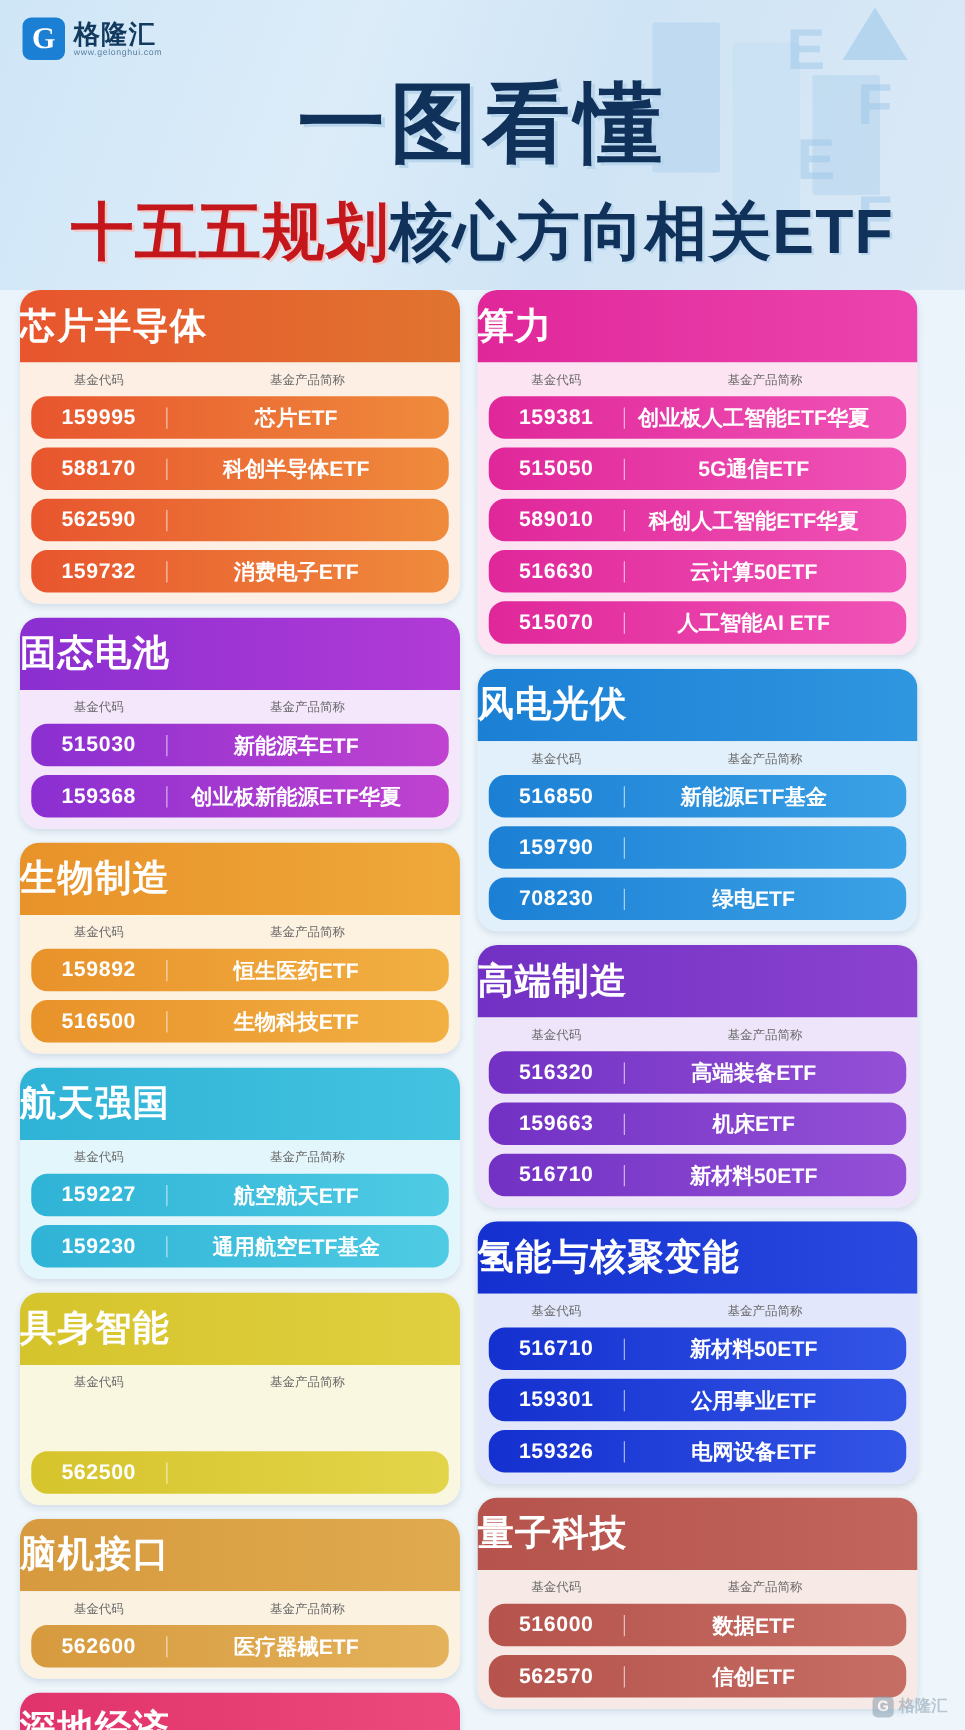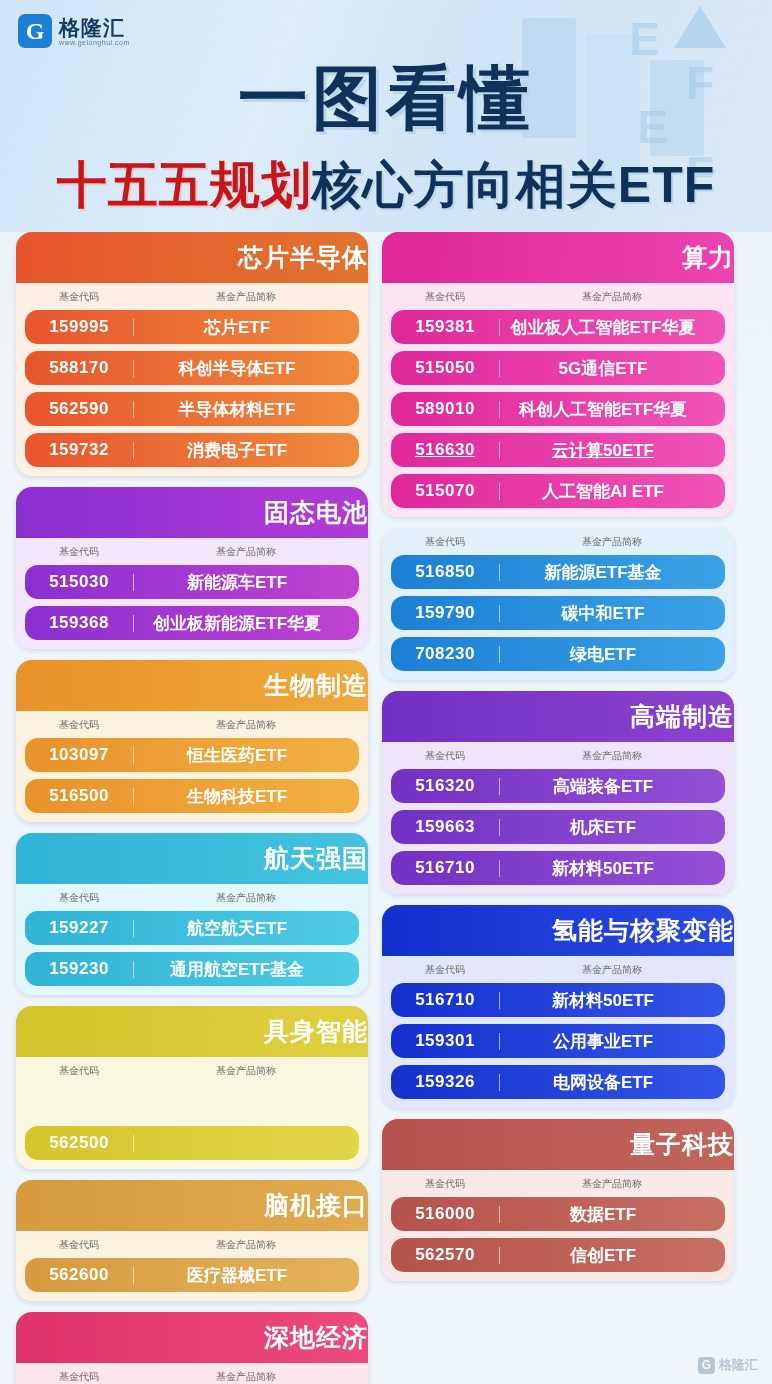--- a/index.html
+++ b/index.html
@@ -59,21 +59,21 @@
   }
   .title2 .red{color:#c3171c;text-shadow:2px 2px 0 #f0c9c9;}
   .title2 .dark{color:#10325a;text-shadow:2px 2px 0 #b9d6ec;}
 
   
   .cols{display:flex;padding:0 16px;gap:14px;align-items:flex-start;}
   .col{width:352px;display:flex;flex-direction:column;gap:11px;}
 
   .card{border-radius:16px;overflow:hidden;box-shadow:0 2px 5px rgba(30,60,90,.13);}
   .card-title{
-    text-align:right;color:#fff;font-weight:bold;font-size:25px;
+    text-align:left;color:#fff;font-weight:bold;font-size:29px;
     padding:9px 0 9px;letter-spacing:1px;
   }
   .card-body{padding:0 9px 9px;}
   .col-head{display:flex;font-size:10px;color:#6a6a6a;padding:7px 0 6px;font-family:Liberation Serif, serif;}
   .col-head .c1{width:108px;text-align:center;}
   .col-head .c2{flex:1;text-align:center;}
   .row{
     display:flex;align-items:center;border-radius:13px;color:#fff;
     height:34px;margin-bottom:7px;font-weight:bold;
   }
@@ -135,21 +135,20 @@
               <div class="name">芯片ETF</div>
             </div>
             <div class="row" style="background: linear-gradient(90deg, rgb(232, 85, 46), rgb(239, 139, 60));">
               <div class="code">588170</div>
               <div class="sep"></div>
               <div class="name">科创半导体ETF</div>
             </div>
             <div class="row" style="background: linear-gradient(90deg, rgb(232, 85, 46), rgb(239, 139, 60));">
               <div class="code">562590</div>
               <div class="sep"></div>
-              <div class="name">半导体材料ETF</div>
             </div>
             <div class="row" style="background: linear-gradient(90deg, rgb(232, 85, 46), rgb(239, 139, 60));">
               <div class="code">159732</div>
               <div class="sep"></div>
               <div class="name">消费电子ETF</div>
             </div>
           </div>
         </div>
         <div class="card">
           <div class="card-title" style="background: linear-gradient(90deg, rgb(139, 47, 209), rgb(178, 59, 214));">固态电池</div>
@@ -171,21 +170,21 @@
           </div>
         </div>
         <div class="card">
           <div class="card-title" style="background: linear-gradient(90deg, rgb(232, 146, 42), rgb(239, 169, 58));">生物制造</div>
           <div class="card-body" style="background: rgb(253, 241, 224);">
             <div class="col-head">
               <div class="c1">基金代码</div>
               <div class="c2">基金产品简称</div>
             </div>
             <div class="row" style="background: linear-gradient(90deg, rgb(232, 146, 42), rgb(242, 176, 66));">
-              <div class="code">103097</div>
+              <div class="code">159892</div>
               <div class="sep"></div>
               <div class="name">恒生医药ETF</div>
             </div>
             <div class="row" style="background: linear-gradient(90deg, rgb(232, 146, 42), rgb(242, 176, 66));">
               <div class="code">516500</div>
               <div class="sep"></div>
               <div class="name">生物科技ETF</div>
             </div>
           </div>
         </div>
@@ -266,47 +265,47 @@
             <div class="row" style="background: linear-gradient(90deg, rgb(224, 39, 154), rgb(240, 83, 182));">
               <div class="code">515050</div>
               <div class="sep"></div>
               <div class="name">5G通信ETF</div>
             </div>
             <div class="row" style="background: linear-gradient(90deg, rgb(224, 39, 154), rgb(240, 83, 182));">
               <div class="code">589010</div>
               <div class="sep"></div>
               <div class="name">科创人工智能ETF华夏</div>
             </div>
-            <div class="row" style="background: linear-gradient(90deg, rgb(224, 39, 154), rgb(240, 83, 182)); text-decoration: underline;">
+            <div class="row" style="background: linear-gradient(90deg, rgb(224, 39, 154), rgb(240, 83, 182));">
               <div class="code">516630</div>
               <div class="sep"></div>
               <div class="name">云计算50ETF</div>
             </div>
             <div class="row" style="background: linear-gradient(90deg, rgb(224, 39, 154), rgb(240, 83, 182));">
               <div class="code">515070</div>
               <div class="sep"></div>
               <div class="name">人工智能AI ETF</div>
             </div>
           </div>
         </div>
         <div class="card">
+          <div class="card-title" style="background: linear-gradient(90deg, rgb(27, 127, 212), rgb(47, 150, 224));">风电光伏</div>
           <div class="card-body" style="background: rgb(226, 240, 251);">
             <div class="col-head">
               <div class="c1">基金代码</div>
               <div class="c2">基金产品简称</div>
             </div>
             <div class="row" style="background: linear-gradient(90deg, rgb(27, 127, 212), rgb(59, 162, 230));">
               <div class="code">516850</div>
               <div class="sep"></div>
               <div class="name">新能源ETF基金</div>
             </div>
             <div class="row" style="background: linear-gradient(90deg, rgb(27, 127, 212), rgb(59, 162, 230));">
               <div class="code">159790</div>
               <div class="sep"></div>
-              <div class="name">碳中和ETF</div>
             </div>
             <div class="row" style="background: linear-gradient(90deg, rgb(27, 127, 212), rgb(59, 162, 230));">
               <div class="code">708230</div>
               <div class="sep"></div>
               <div class="name">绿电ETF</div>
             </div>
           </div>
         </div>
         <div class="card">
           <div class="card-title" style="background: linear-gradient(90deg, rgb(114, 49, 196), rgb(139, 66, 207));">高端制造</div>

